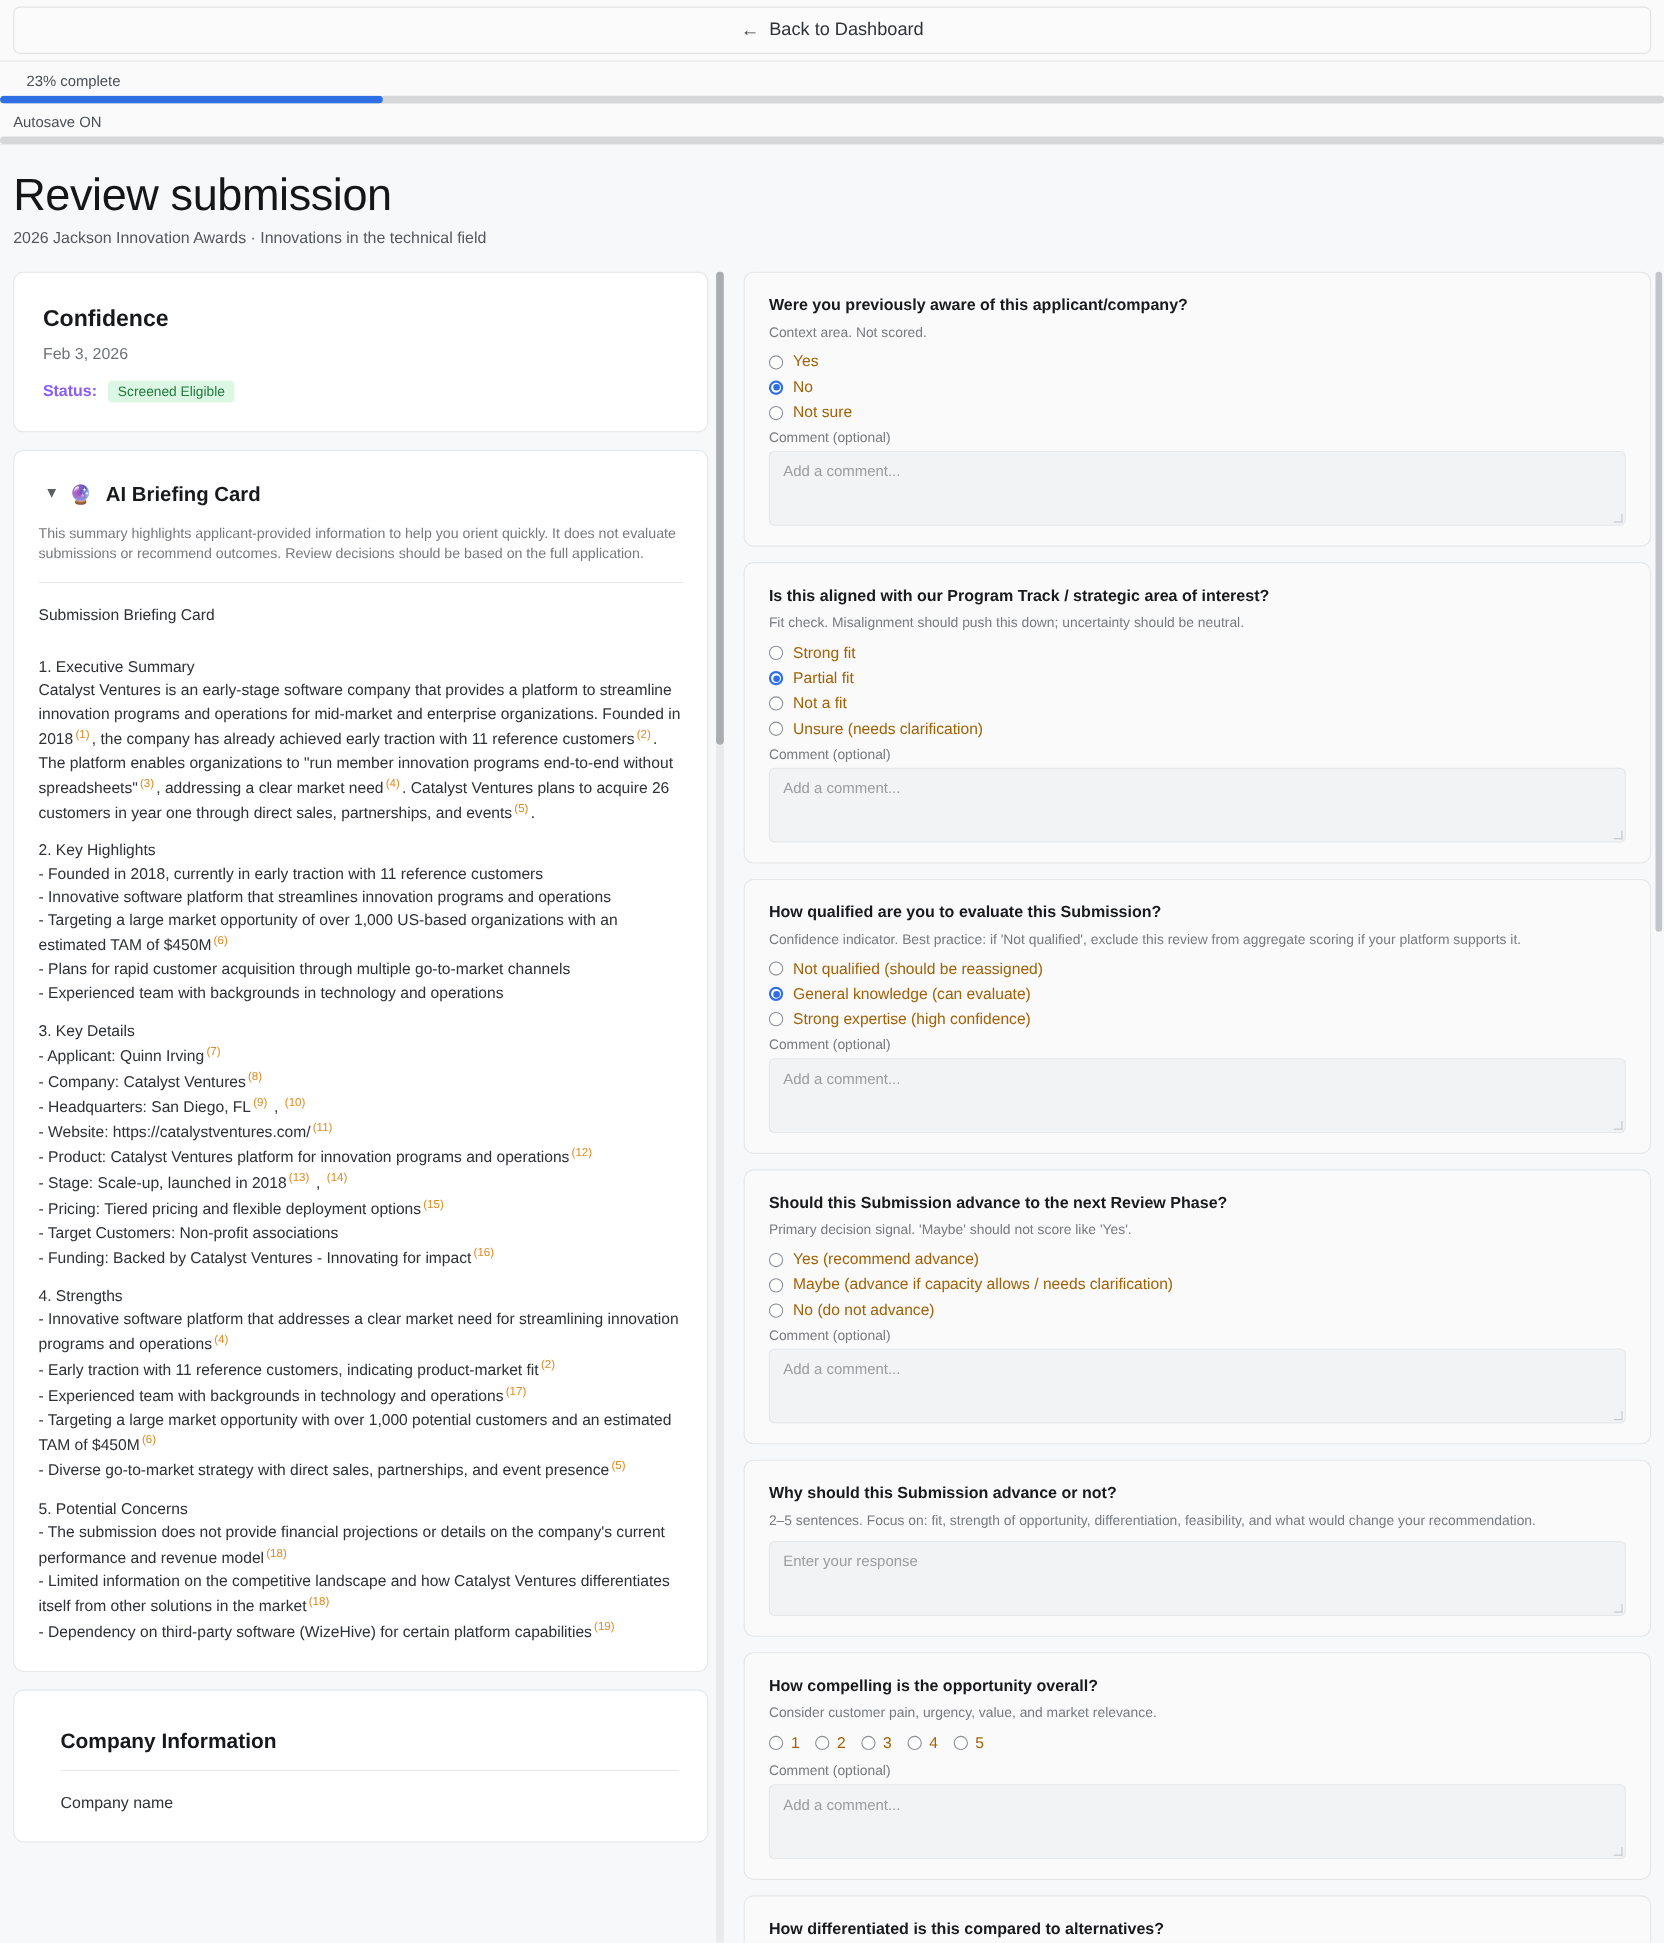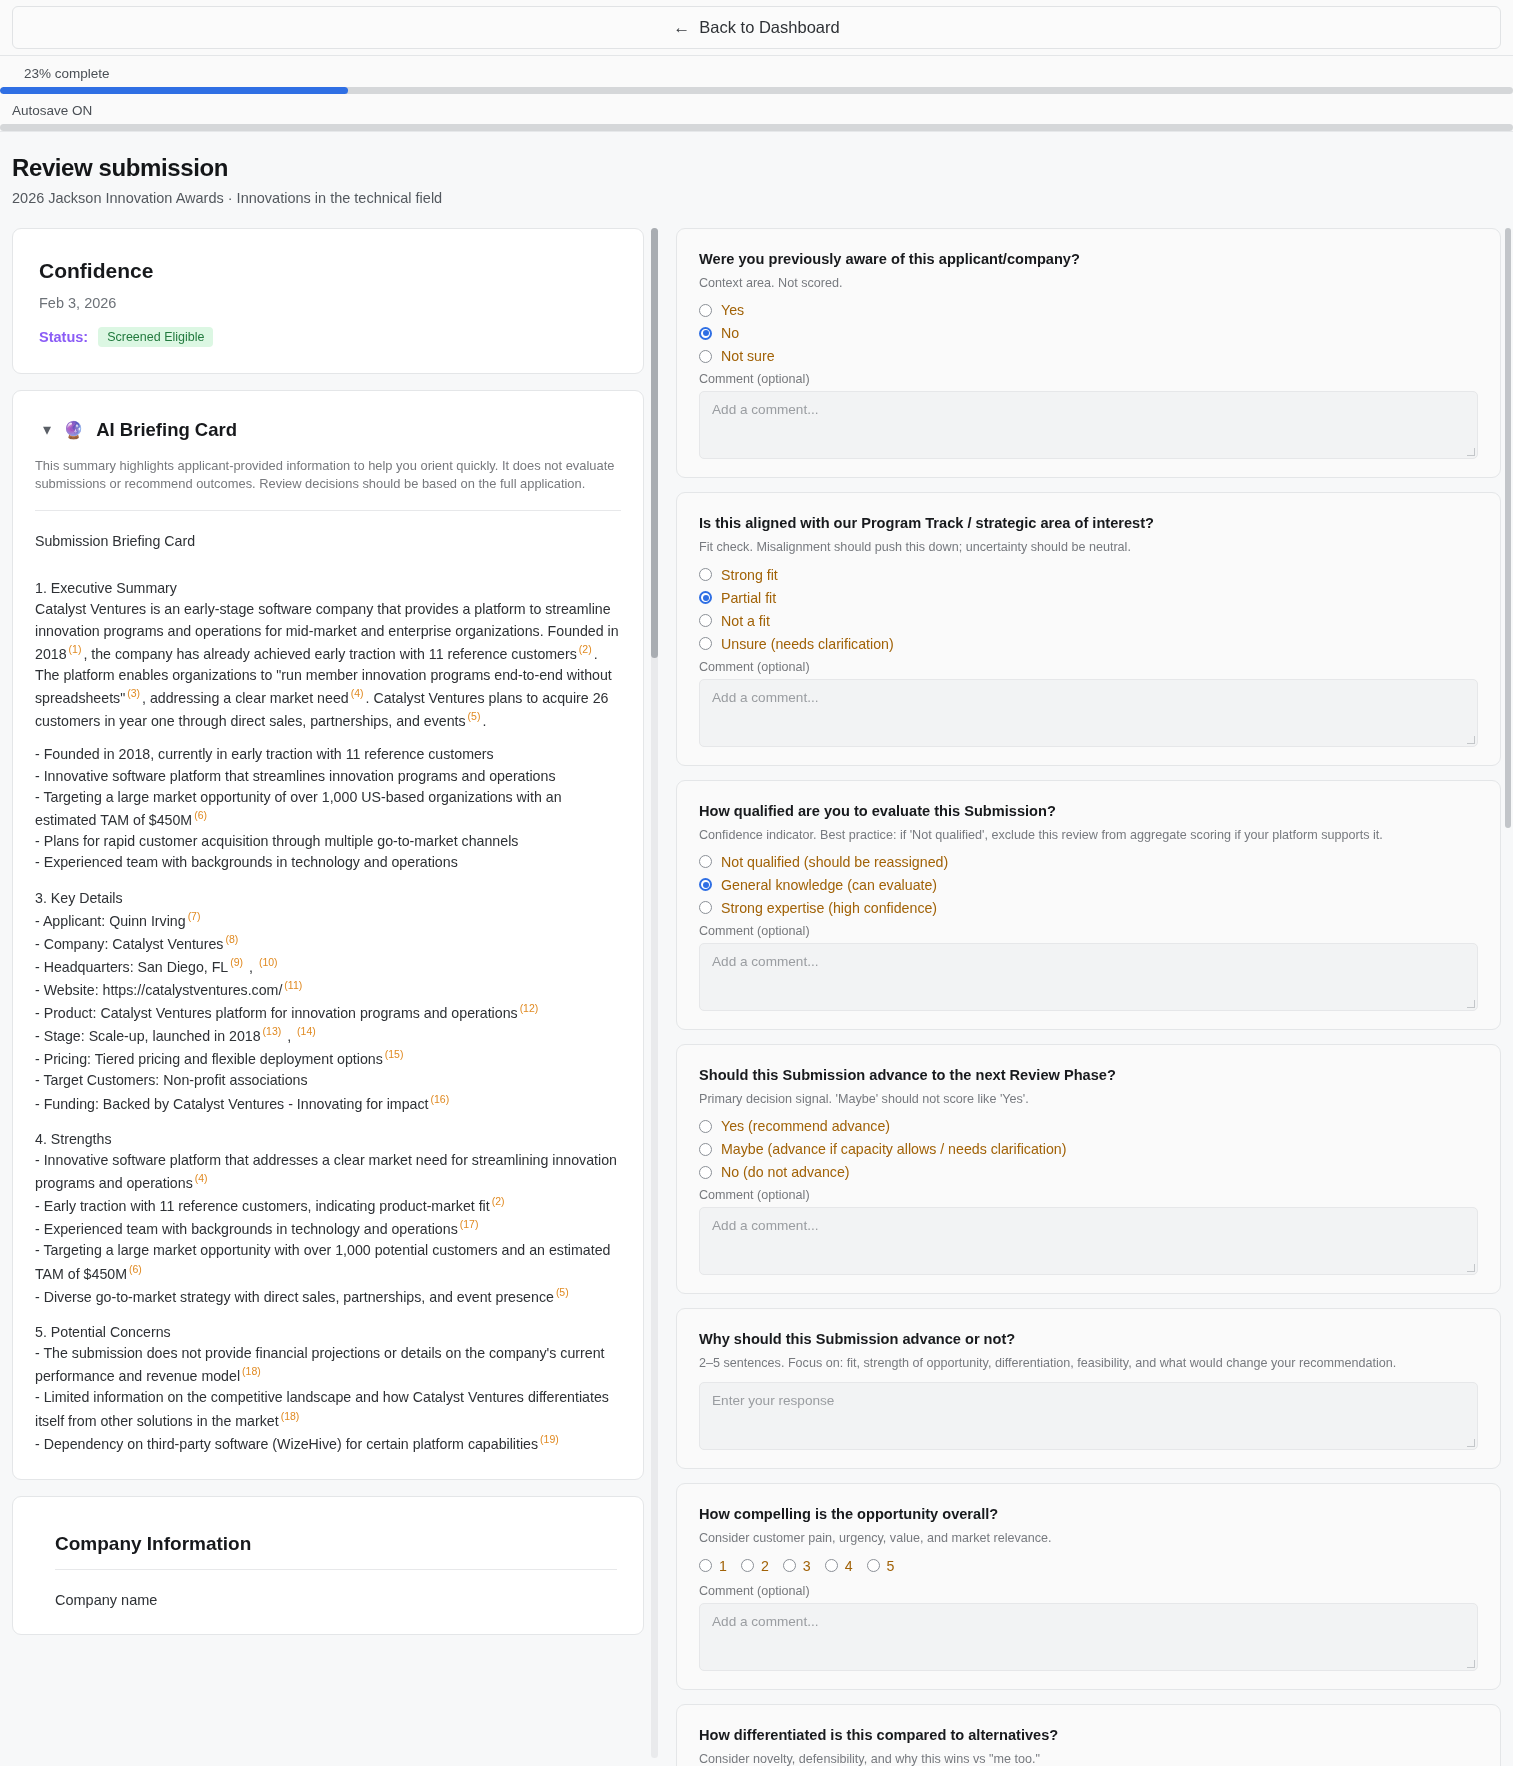--- a/index.html
+++ b/index.html
@@ -40,21 +40,21 @@
   }
   .bar-fill { height: 100%; background: #2f6fe4; border-radius: 4px; }
   .autosave-label {
     font-size: 13.5px; color: #4a4f55; padding-left: 12px; margin: 9px 0 6px 0;
   }
   .bar-outer.thin { height: 7px; background:#d5d7d9; }
 
   
   .page-head { padding: 22px 12px 10px 12px; background:#f7f8f9; }
   .page-title {
-    font-size: 24px; font-weight: bold; letter-spacing: -0.4px;
+    font-size: 41px; font-weight: normal; letter-spacing: -0.4px;
     color: #141618; margin: 0 0 8px 0;
   }
   .page-sub { font-size: 14.5px; color: #53585e; }
 
   
   .main {
     display: flex; gap: 0px; padding: 12px 12px 0 12px; position: relative;
     align-items: flex-start;
   }
   .col-left  { width: 650px; position: relative; padding-right: 18px;}
@@ -197,20 +197,21 @@
       </div>
       <div class="ai-note">This summary highlights applicant-provided information to help you orient quickly. It does not evaluate submissions or recommend outcomes. Review decisions should be based on the full application.</div>
       <div class="ai-divider"></div>
       <div class="ai-body">
         <p>Submission Briefing Card</p>
         <div class="blank"></div>
         <p class="tight">1. Executive Summary</p>
         <p>
           <span>Catalyst Ventures is an early-stage software company that provides a platform to streamline innovation programs and operations for mid-market and enterprise organizations. Founded in 2018</span><sup class="cite">(1)</sup><span>, the company has already achieved early traction with 11 reference customers</span><sup class="cite">(2)</sup><span>. The platform enables organizations to "run member innovation programs end-to-end without spreadsheets"</span><sup class="cite">(3)</sup><span>, addressing a clear market need</span><sup class="cite">(4)</sup><span>. Catalyst Ventures plans to acquire 26 customers in year one through direct sales, partnerships, and events</span><sup class="cite">(5)</sup><span>.</span>
         </p>
+        <p class="tight">2. Key Highlights</p>
         <div id="s2list">
             <p class="tight"><span>- Founded in 2018, currently in early traction with 11 reference customers</span></p>
             <p class="tight"><span>- Innovative software platform that streamlines innovation programs and operations</span></p>
             <p class="tight"><span>- Targeting a large market opportunity of over 1,000 US-based organizations with an estimated TAM of $450M</span><sup class="cite">(6)</sup></p>
             <p class="tight"><span>- Plans for rapid customer acquisition through multiple go-to-market channels</span></p>
             <p class="tight"><span>- Experienced team with backgrounds in technology and operations</span></p>
           </div>
         <div class="blank"></div>
         <p class="tight">3. Key Details</p>
         <div id="s3list">

